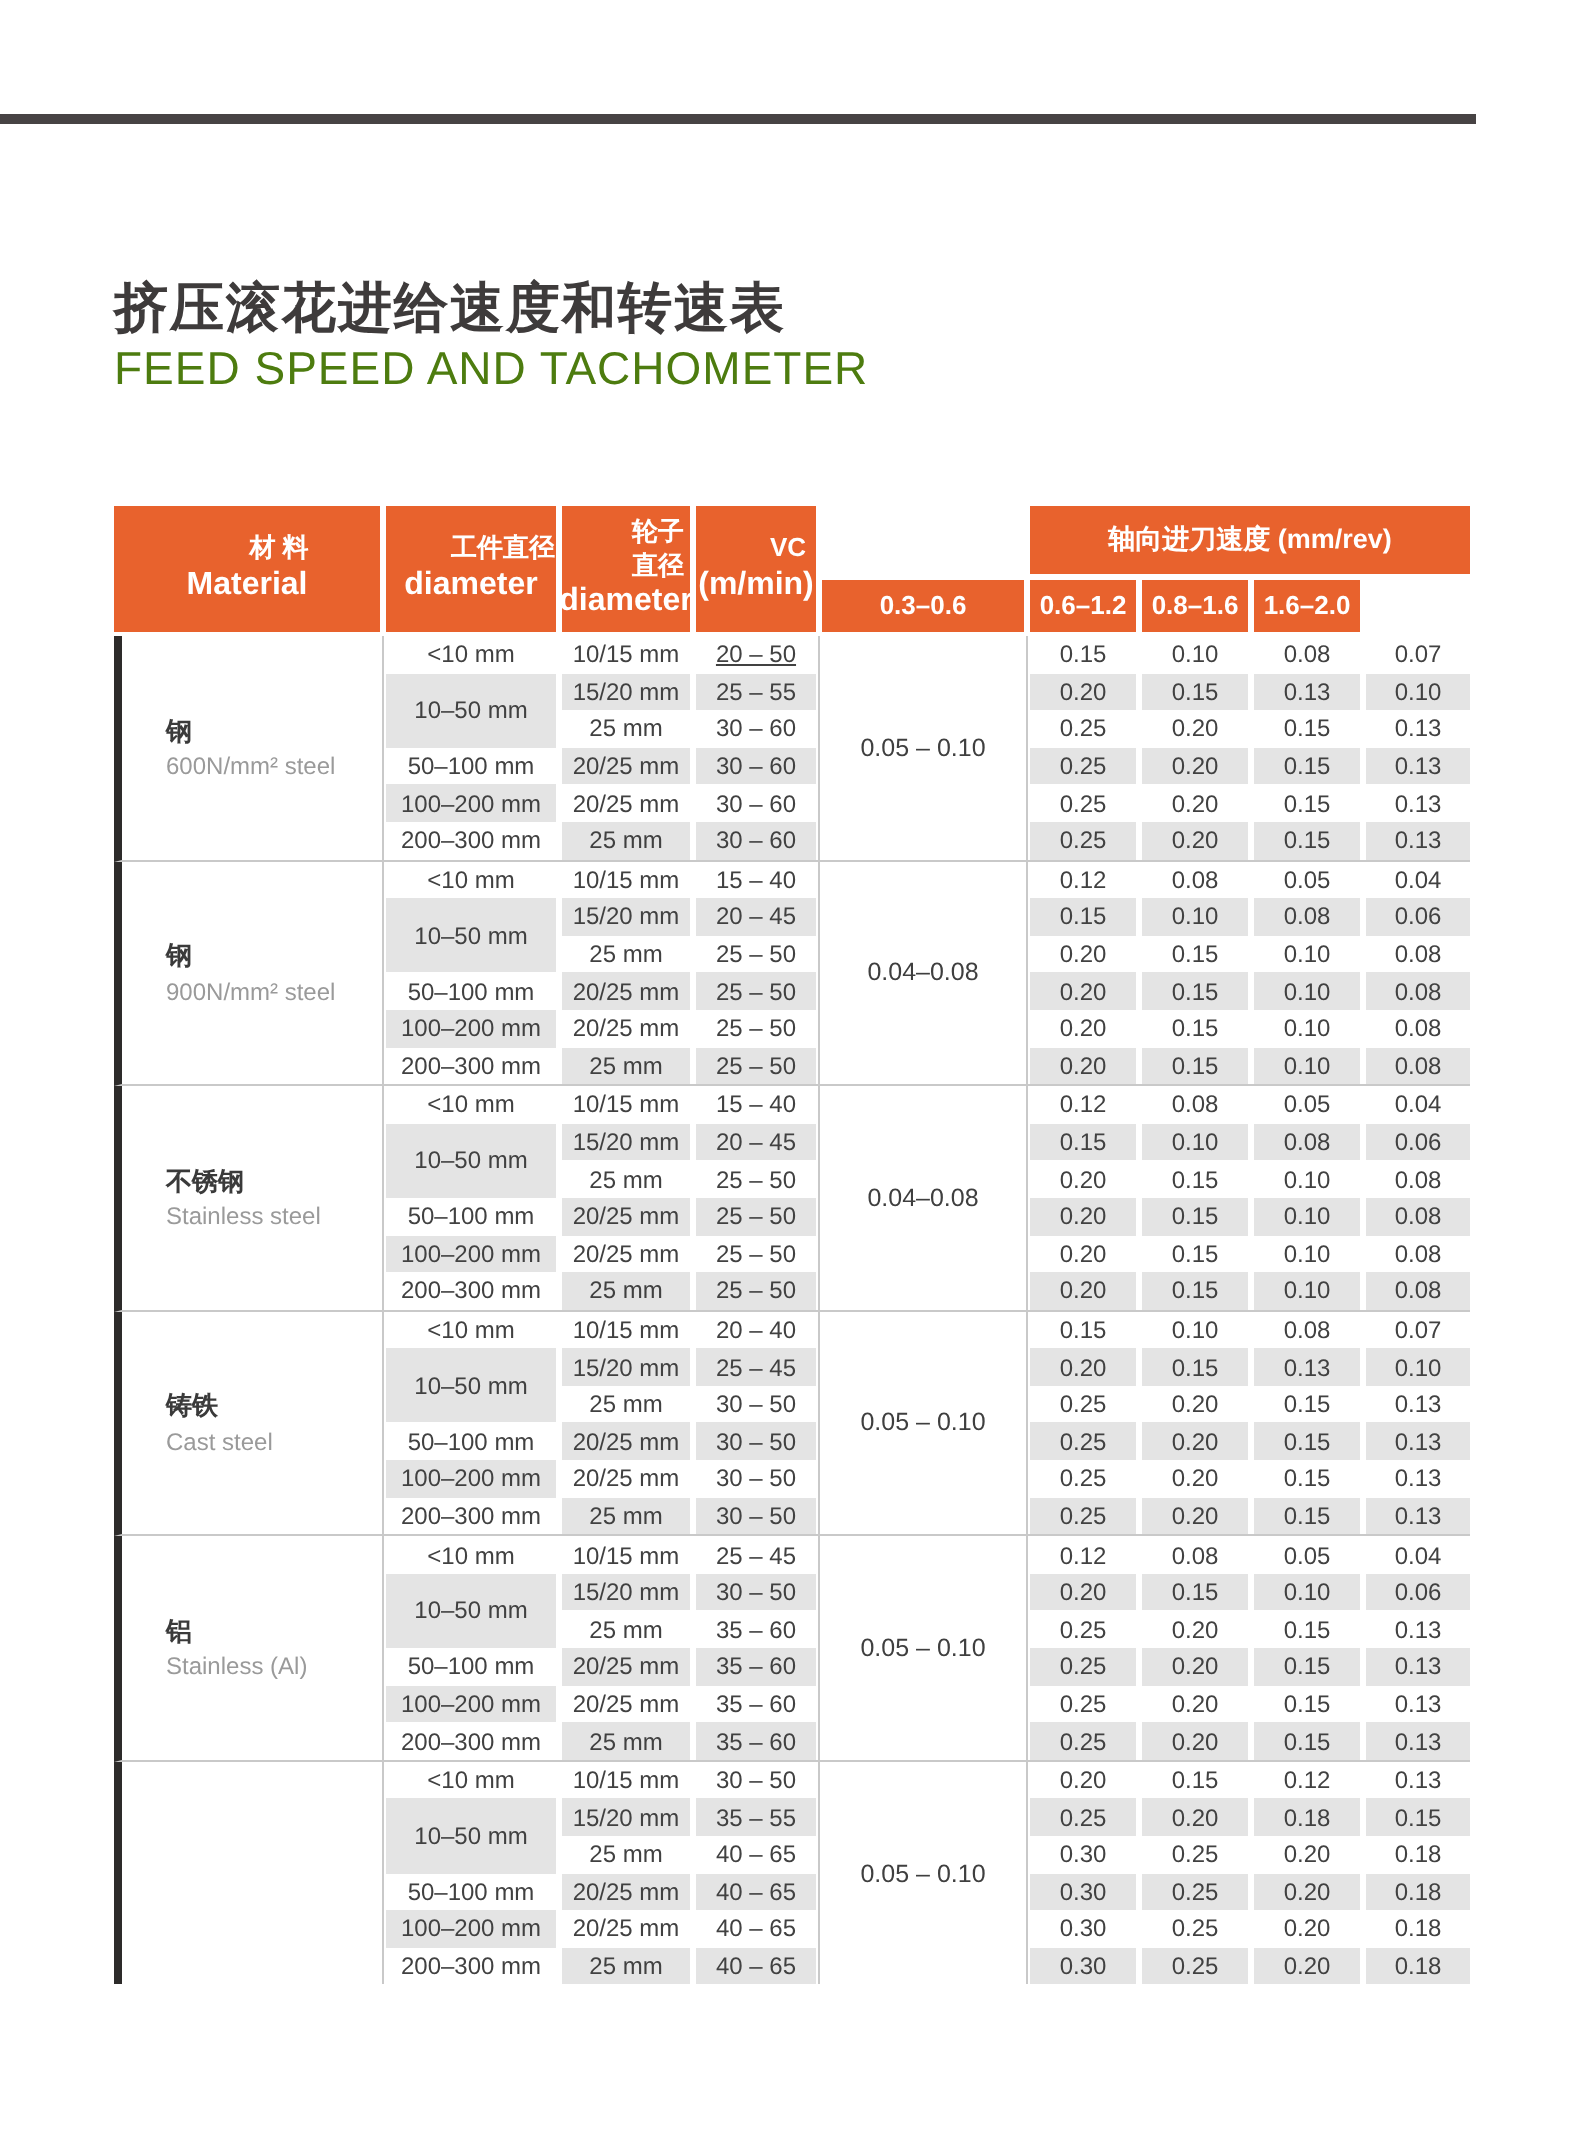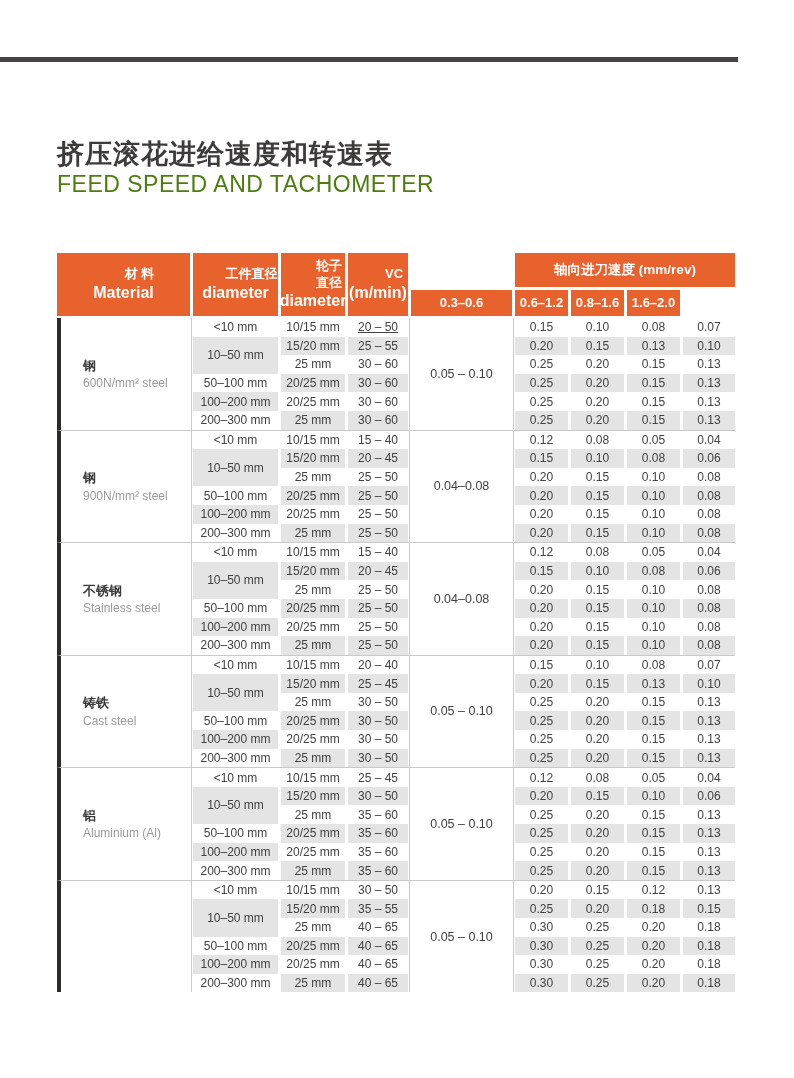--- a/index.html
+++ b/index.html
@@ -293,21 +293,21 @@
           <div class="c g" style="grid-area: 6 / 7;">0.20</div>
           <div class="c g" style="grid-area: 6 / 8;">0.15</div>
           <div class="c g" style="grid-area: 6 / 9;">0.13</div>
         </div>
         <div class="block">
           <div class="vline" style="left: 130px;"></div>
           <div class="vline" style="left: 348px;"></div>
           <div class="vline" style="left: 452px;"></div>
           <div class="mat">
             <div class="mat-zh">铝</div>
-            <div class="mat-en">Aluminium (Al)</div>
+            <div class="mat-en">Stainless (Al)</div>
           </div>
           <div class="c radial">0.05 – 0.10</div>
           <div class="c w" style="grid-area: 1 / 2 / 2;">&lt;10 mm</div>
           <div class="c w" style="grid-area: 1 / 3;">10/15 mm</div>
           <div class="c w" style="grid-area: 1 / 4;">25 – 45</div>
           <div class="c w" style="grid-area: 1 / 6;">0.12</div>
           <div class="c w" style="grid-area: 1 / 7;">0.08</div>
           <div class="c w" style="grid-area: 1 / 8;">0.05</div>
           <div class="c w" style="grid-area: 1 / 9;">0.04</div>
           <div class="c g" style="grid-area: 2 / 2 / 4;">10–50 mm</div>

